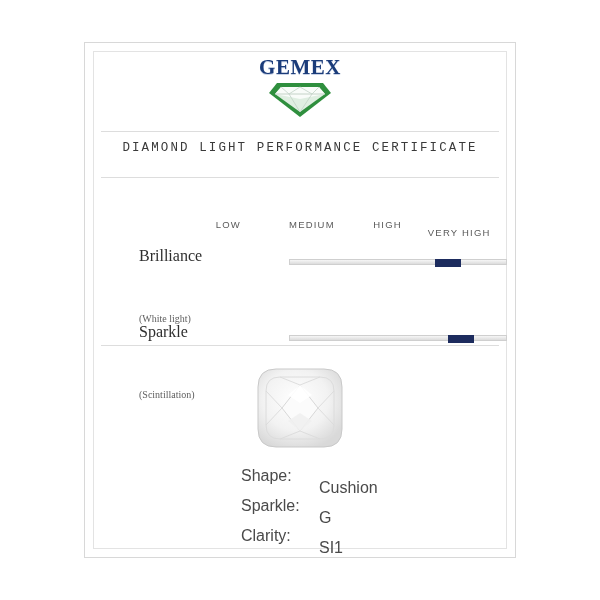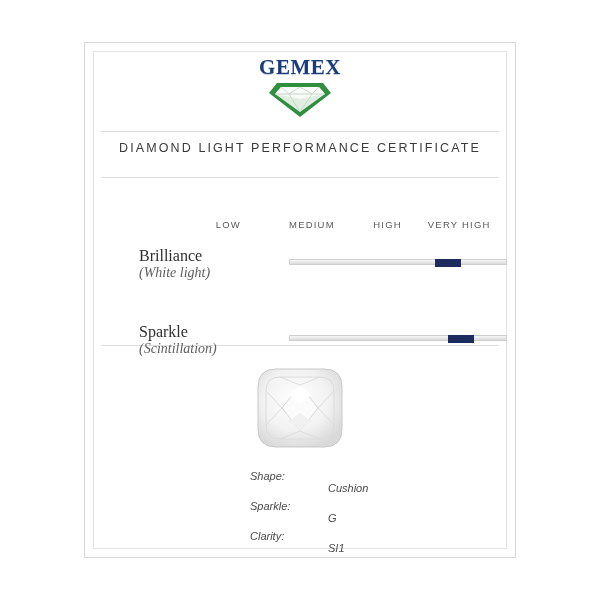--- a/index.html
+++ b/index.html
@@ -78,21 +78,21 @@
     margin-top: 1px;
   }
 
   
   .cert-title {
     position: absolute;
     left: 0;
     right: 0;
     top: 98px;
     text-align: center;
-    font-family: Liberation Sans, sans-serif;
+    font-family: Liberation Mono, monospace;
     font-size: 12.5px;
     letter-spacing: 2.1px;
     color: #3a3a3a;
   }
 
   
   .perf {
     position: absolute;
     left: 16px;
     right: 16px;
@@ -133,24 +133,24 @@
     width: 110px;
   }
   .row-name {
     font-family: "Liberation Serif", serif;
     font-size: 16px;
     color: #2e2e2e;
     line-height: 1.15;
   }
   .row-sub {
     font-family: "Liberation Serif", serif;
-    font-style: italic;
-    font-size: 14px;
+    font-size: 10px;
     color: #5e5e5e;
     line-height: 1.2;
+    margin-top: 48px;
   }
 
   .bar-track {
     position: absolute;
     left: 188px;
     width: 218px;
     top: 12px;
     height: 6px;
     background: linear-gradient(to bottom, #f6f6f6, #dcdcdc);
     border: 1px solid #cfcfcf;
@@ -170,25 +170,24 @@
     left: 50%;
     transform: translateX(-50%);
     top: 322px;
     width: 92px;
     height: 86px;
   }
 
   
   .specs {
     position: absolute;
-    left: 165px;
+    left: 156px;
     top: 424px;
-    font-size: 11px;
+    font-size: 16px;
     color: #3f3f3f;
-    font-style: italic;
   }
   .spec-row {
     display: flex;
     line-height: 18px;
   }
   .spec-key {
     width: 78px;
     color: #4a4a4a;
   }
   .spec-val {
@@ -224,21 +223,21 @@
     </div>
 
     <div class="cert-title">DIAMOND LIGHT PERFORMANCE CERTIFICATE</div>
 
     <div class="perf">
 
       <div class="scale-labels">
         <div class="scale-label" style="left:32%;">LOW</div>
         <div class="scale-label" style="left:53%;">MEDIUM</div>
         <div class="scale-label" style="left:72%;">HIGH</div>
-        <div class="scale-label" style="left:90%;">VERY HIGH</div>
+        <div class="scale-label" style="left:90%;margin-top:8px;">VERY HIGH</div>
       </div>
 
       <div class="row row-0">
         <div class="row-label">
           <div class="row-name">Brilliance</div>
           <div class="row-sub">(White light)</div>
         </div>
         <div class="bar-track">
           <div class="bar-marker" style="left:67%;"></div>
         </div>

